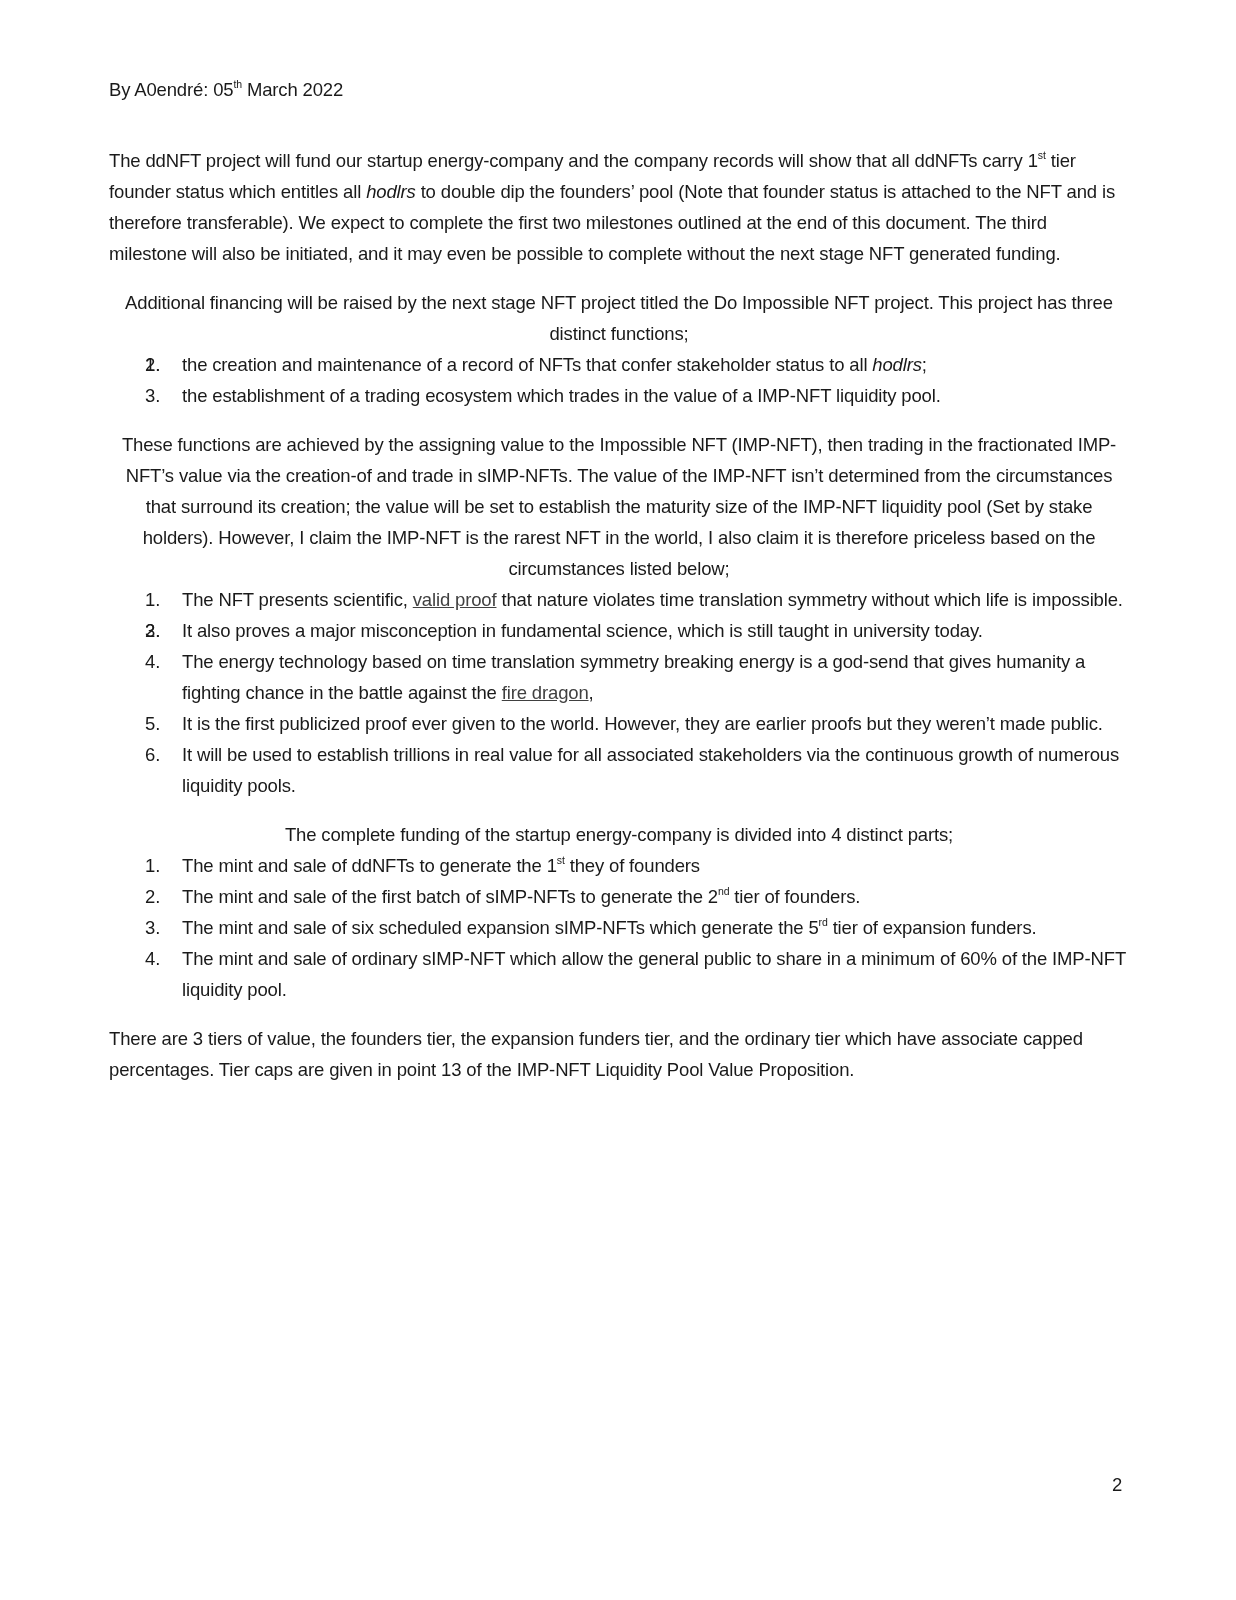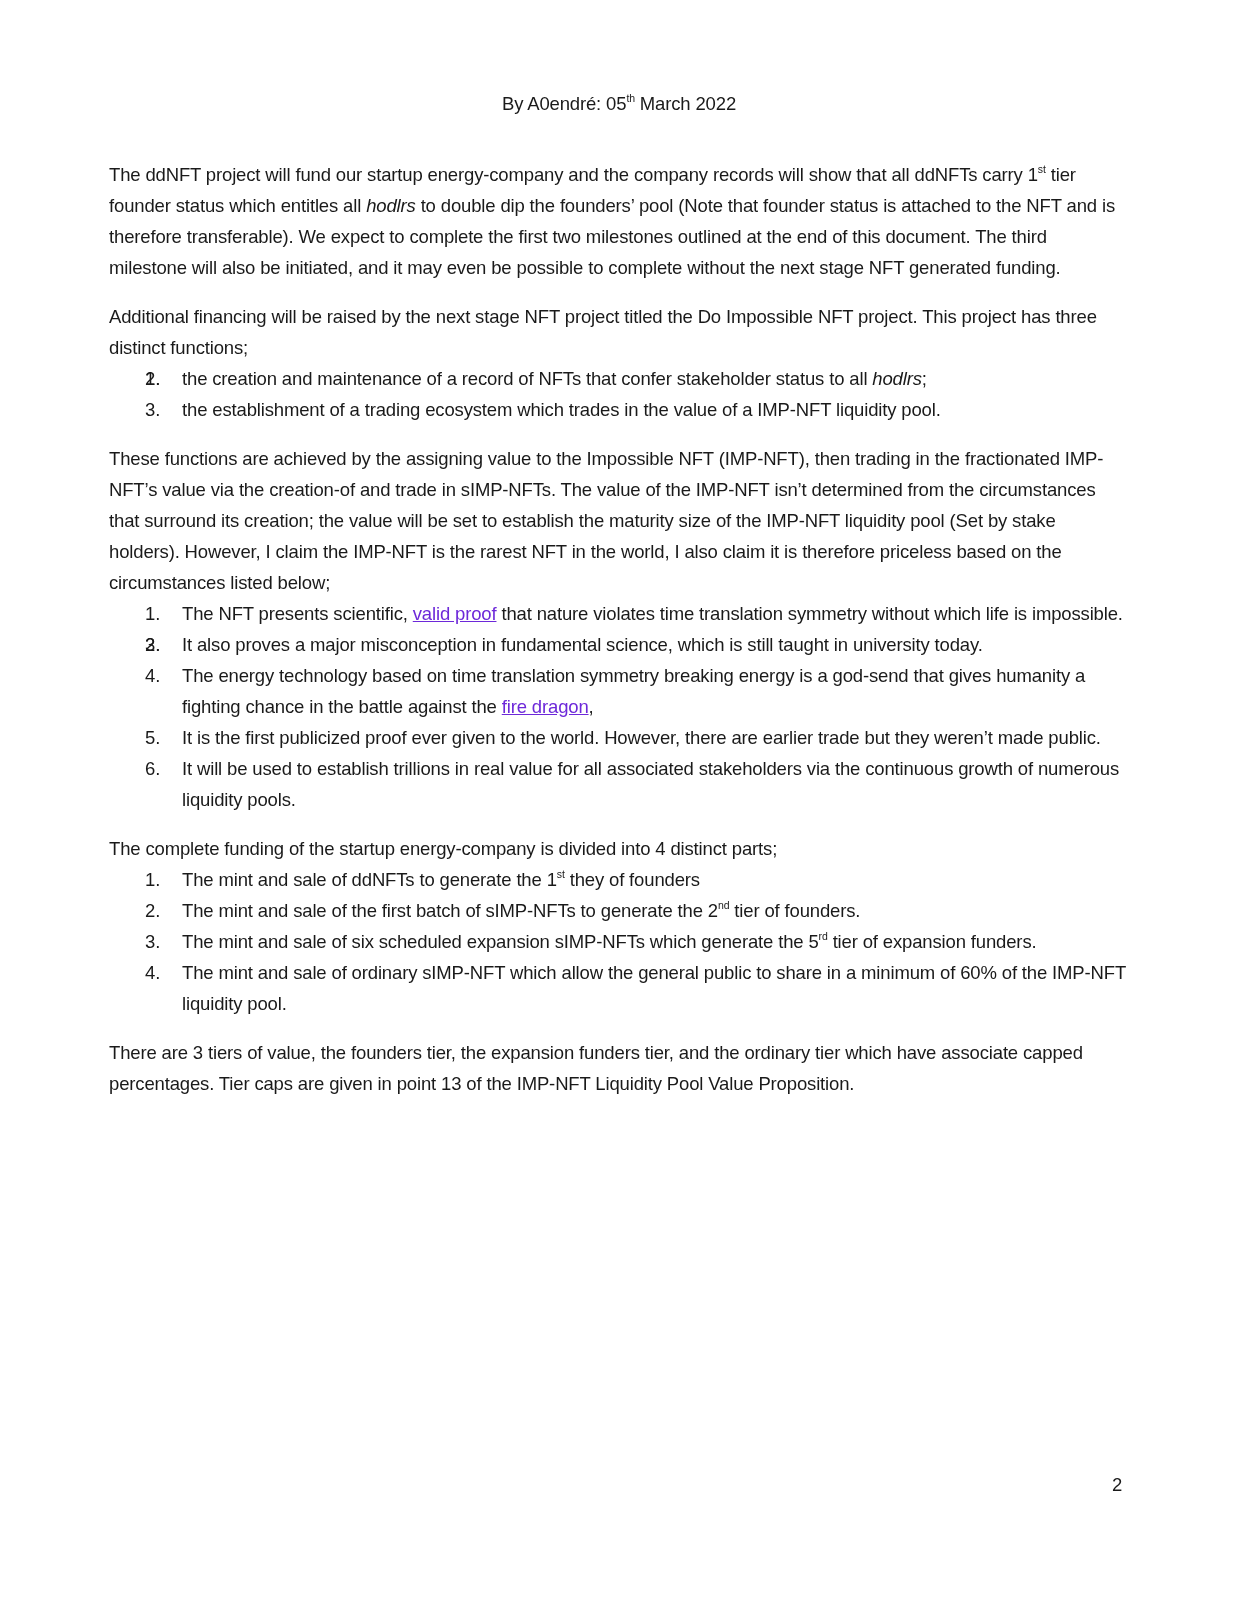--- a/index.html
+++ b/index.html
@@ -14,47 +14,46 @@
       letter-spacing: -0.15px;
     }
     .page {
       position: absolute;
       left: 109px;
       top: 70px;
       width: 1020px;
     }
     .byline {
       line-height: 31px;
-      margin: 18px 0 40px 0;
-      text-align: center;
+      margin: 4px 0 40px 0;
     }
     p.para {
       margin: 0 0 18px 0;
       line-height: 31px;
     }
-    p.para.tight { margin-bottom: 0; }
+    p.para.tight { margin-bottom: 0; text-align: center; }
     ol.items {
       list-style: none;
       margin: 0 0 18px 0;
       padding: 0;
     }
     ol.items li {
       position: relative;
       padding-left: 73px;
       line-height: 31px;
     }
     ol.items li .num {
       position: absolute;
       left: 36px;
       top: 0;
     }
     sup { font-size: 10.5px; vertical-align: 8px; line-height: 0; }
     em { font-style: italic; }
     a.link {
-      color: #6d28d9;
+      color: #404040;
       text-decoration: underline;
       cursor: pointer;
     }
     .page-number {
       position: absolute;
       left: 1112px;
       top: 1474px;
       font-size: 18.5px;
     }
   </style>
@@ -73,21 +72,21 @@
     <li><span class="num">2.</span><span>the creation and maintenance of a record of NFTs that confer stakeholder status to all </span><em>hodlrs</em><span>;</span></li>
     <li><span class="num">3.</span><span>the establishment of a trading ecosystem which trades in the value of a IMP-NFT liquidity pool.</span></li>
   </ol>
 
   <p class="para tight">These functions are achieved by the assigning value to the Impossible NFT (IMP-NFT), then trading in the fractionated IMP-NFT’s value via the creation-of and trade in sIMP-NFTs.  The value of the IMP-NFT isn’t determined from the circumstances that surround its creation; the value will be set to establish the maturity size of the IMP-NFT liquidity pool (Set by stake holders).   However, I claim the IMP-NFT is the rarest NFT in the world, I also claim it is therefore priceless based on the circumstances listed below;</p>
   <ol class="items">
     <li><span class="num">1.</span><span>The NFT presents scientific, </span><a class="link"> valid proof</a><span> that nature violates time translation symmetry without which life is impossible.</span></li>
     <li><span class="num">2.</span></li>
     <li><span class="num">3.</span><span>It also proves a major misconception in fundamental science, which is still taught in university today.</span></li>
     <li><span class="num">4.</span><span>The energy technology based on time translation symmetry breaking energy is a god-send that gives humanity a fighting chance in the battle against the </span><a class="link">fire dragon</a><span>,</span></li>
-    <li><span class="num">5.</span><span>It is the first publicized proof ever given to the world.  However, there are earlier trade but they weren’t made public.</span></li>
+    <li><span class="num">5.</span><span>It is the first publicized proof ever given to the world.  However, they are earlier proofs but they weren’t made public.</span></li>
     <li><span class="num">6.</span><span>It will be used to establish trillions in real value for all associated stakeholders via the continuous growth of numerous liquidity pools.</span></li>
   </ol>
 
   <p class="para tight">The complete funding of the startup energy-company is divided into 4 distinct parts;</p>
   <ol class="items">
     <li><span class="num">1.</span><span>The mint and sale of ddNFTs to generate the 1</span><sup>st</sup><span> they of founders</span></li>
     <li><span class="num">2.</span><span>The mint and sale of the first batch of sIMP-NFTs to generate the 2</span><sup>nd</sup><span> tier of founders.</span></li>
     <li><span class="num">3.</span><span>The mint and sale of six scheduled expansion sIMP-NFTs which generate the 5</span><sup>rd</sup><span> tier of expansion funders.</span></li>
     <li><span class="num">4.</span><span>The mint and sale of ordinary sIMP-NFT which allow the general public to share in a minimum of 60% of the IMP-NFT liquidity pool.</span></li>
   </ol>

